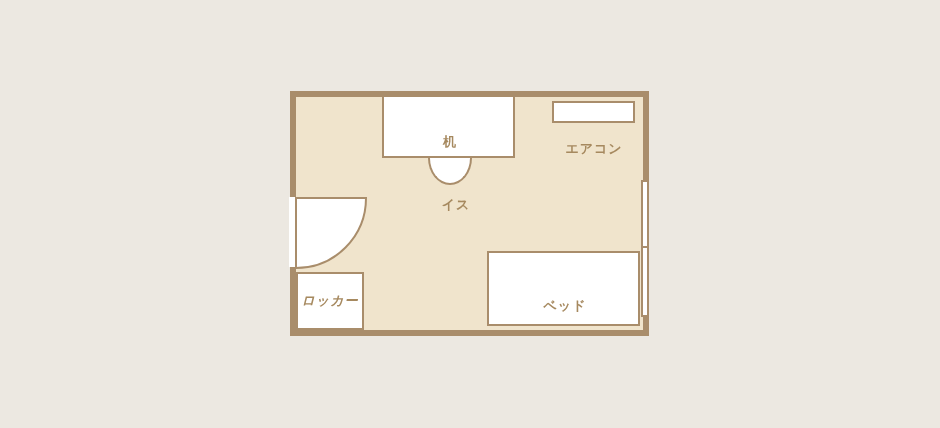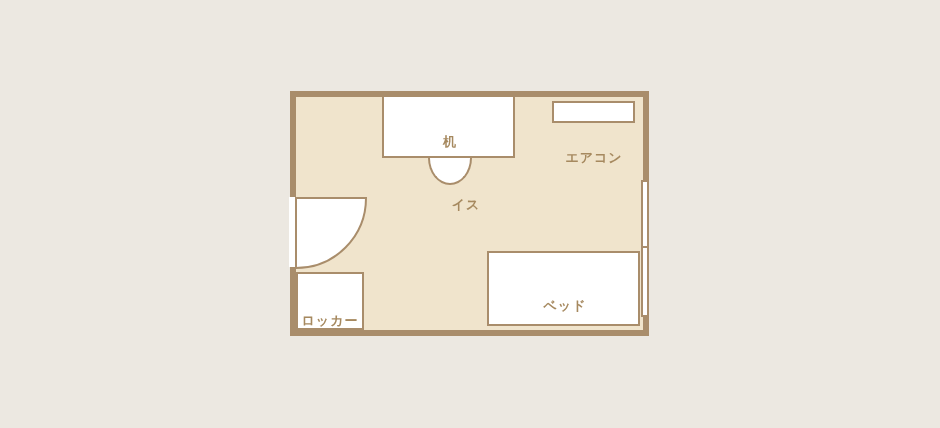--- a/index.html
+++ b/index.html
@@ -58,23 +58,23 @@
     position:absolute;
     transform:translate(-50%,-50%);
     color:#A6895F;
     font-size:13px;
     font-weight:bold;
     letter-spacing:1px;
     white-space:nowrap;
     line-height:1;
   }
   .label-desk   { left:450px; top:141px; }
-  .label-chair  { left:466px; top:204px; }
-  .label-aircon { left:594px; top:157px; }
-  .label-locker { left:330px; top:320px; }
+  .label-chair  { left:456px; top:204px; }
+  .label-aircon { left:594px; top:148px; }
+  .label-locker { left:330px; top:300px;font-style:italic; }
   .label-bed    { left:565px; top:305px; }
 </style>
 </head>
 <body>
 
 <div class="canvas">
 
   <div class="room"></div>
 
   <div class="door-gap"></div>

